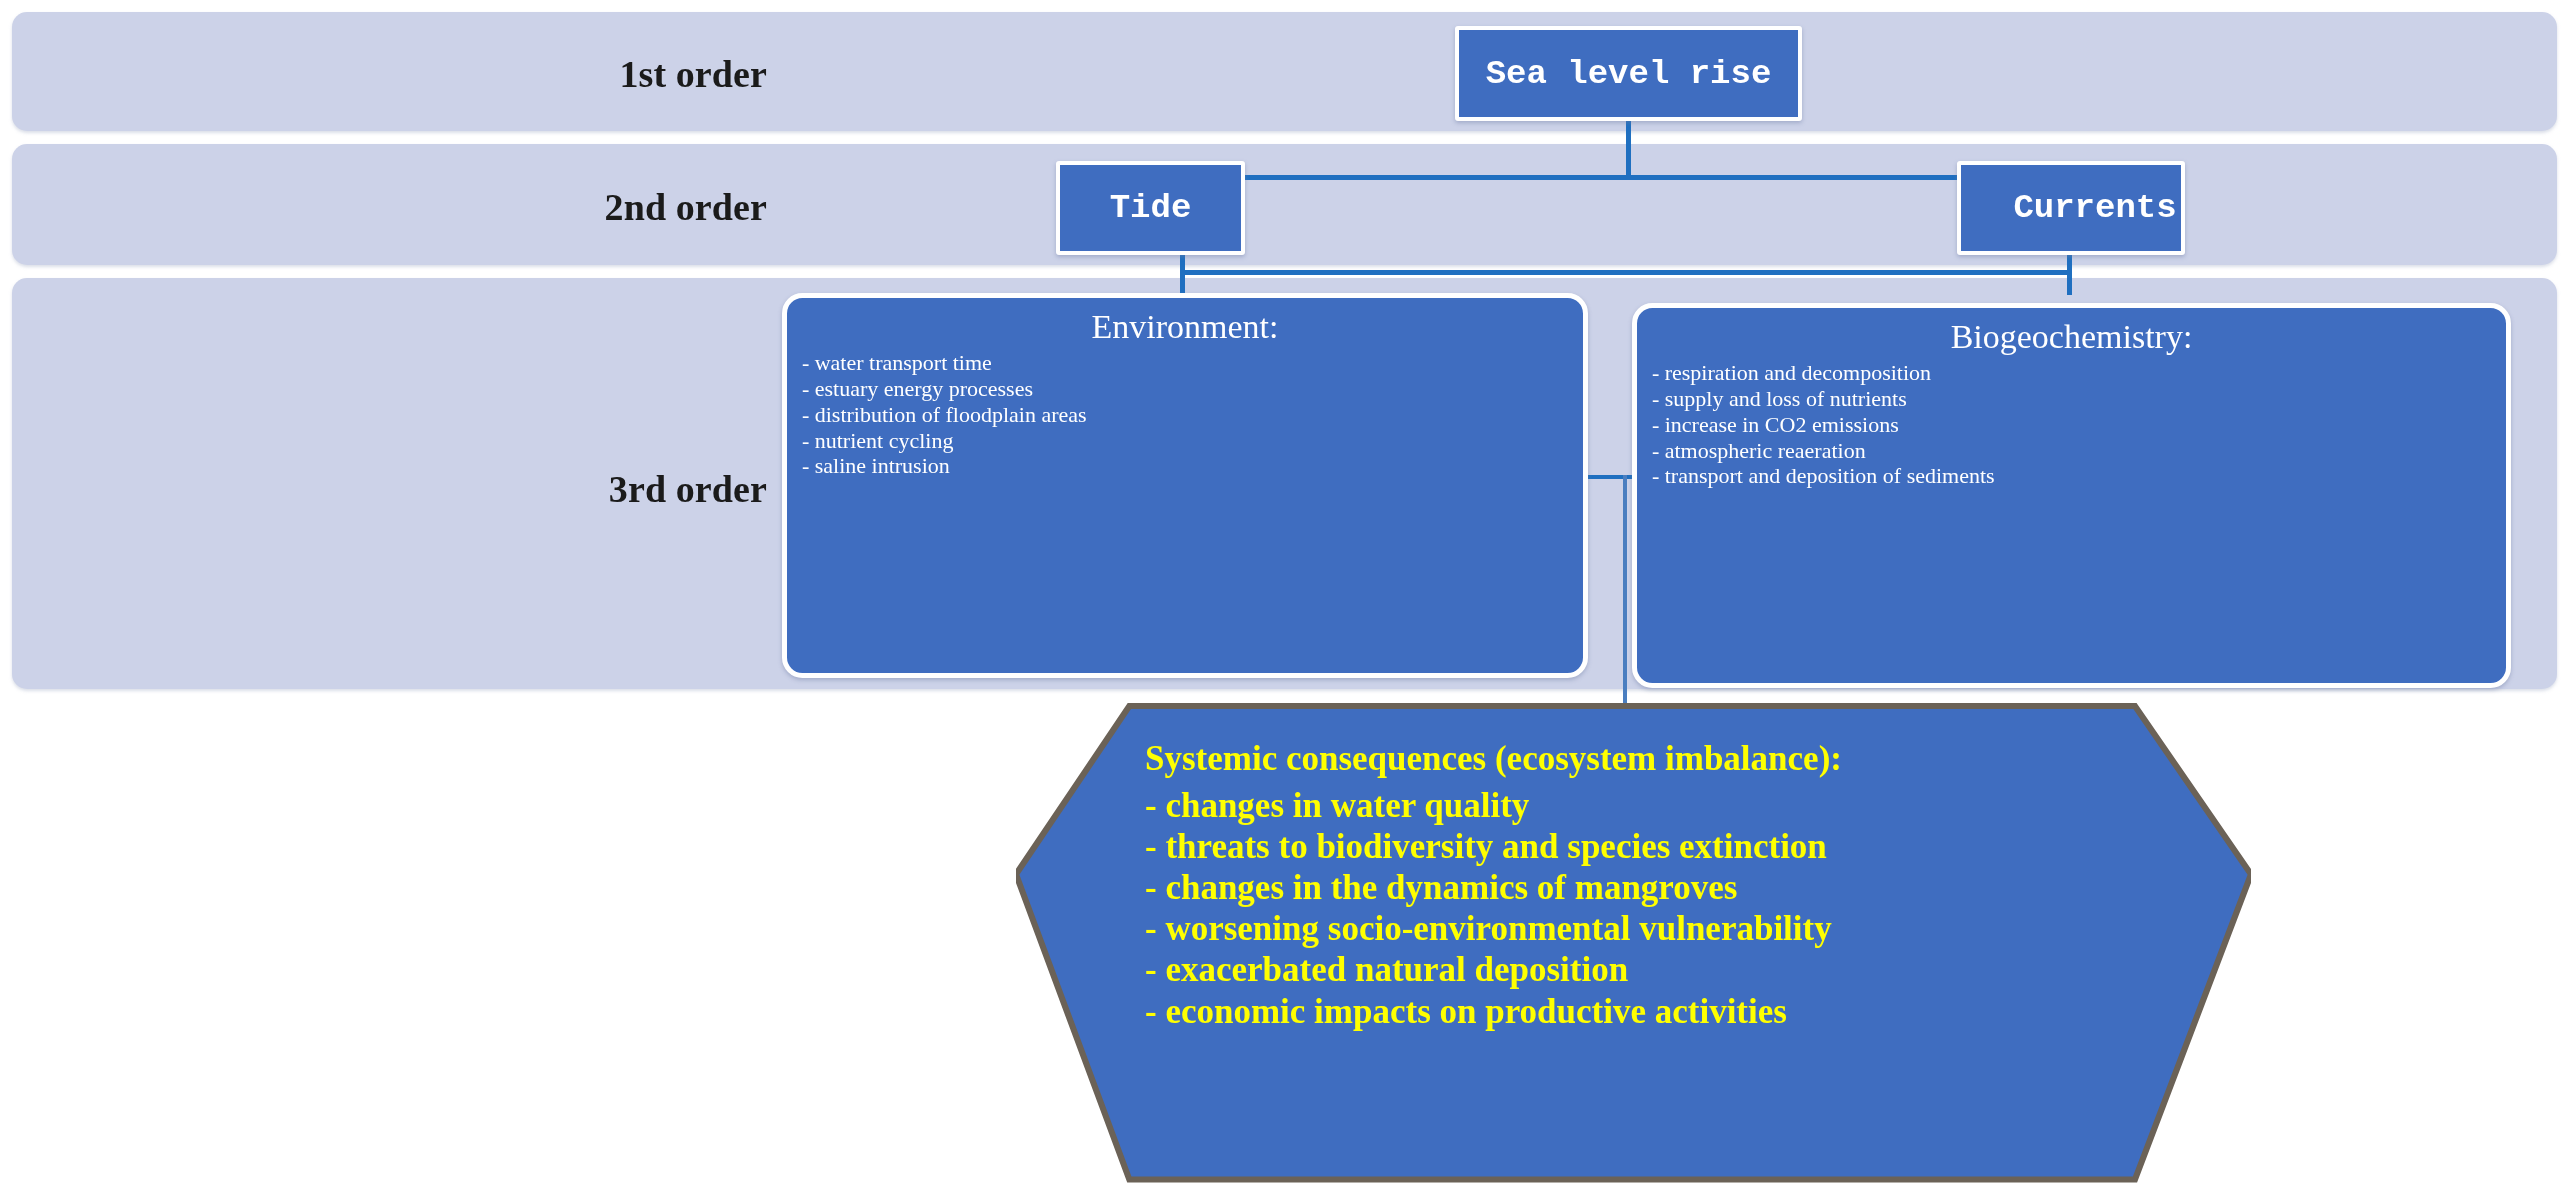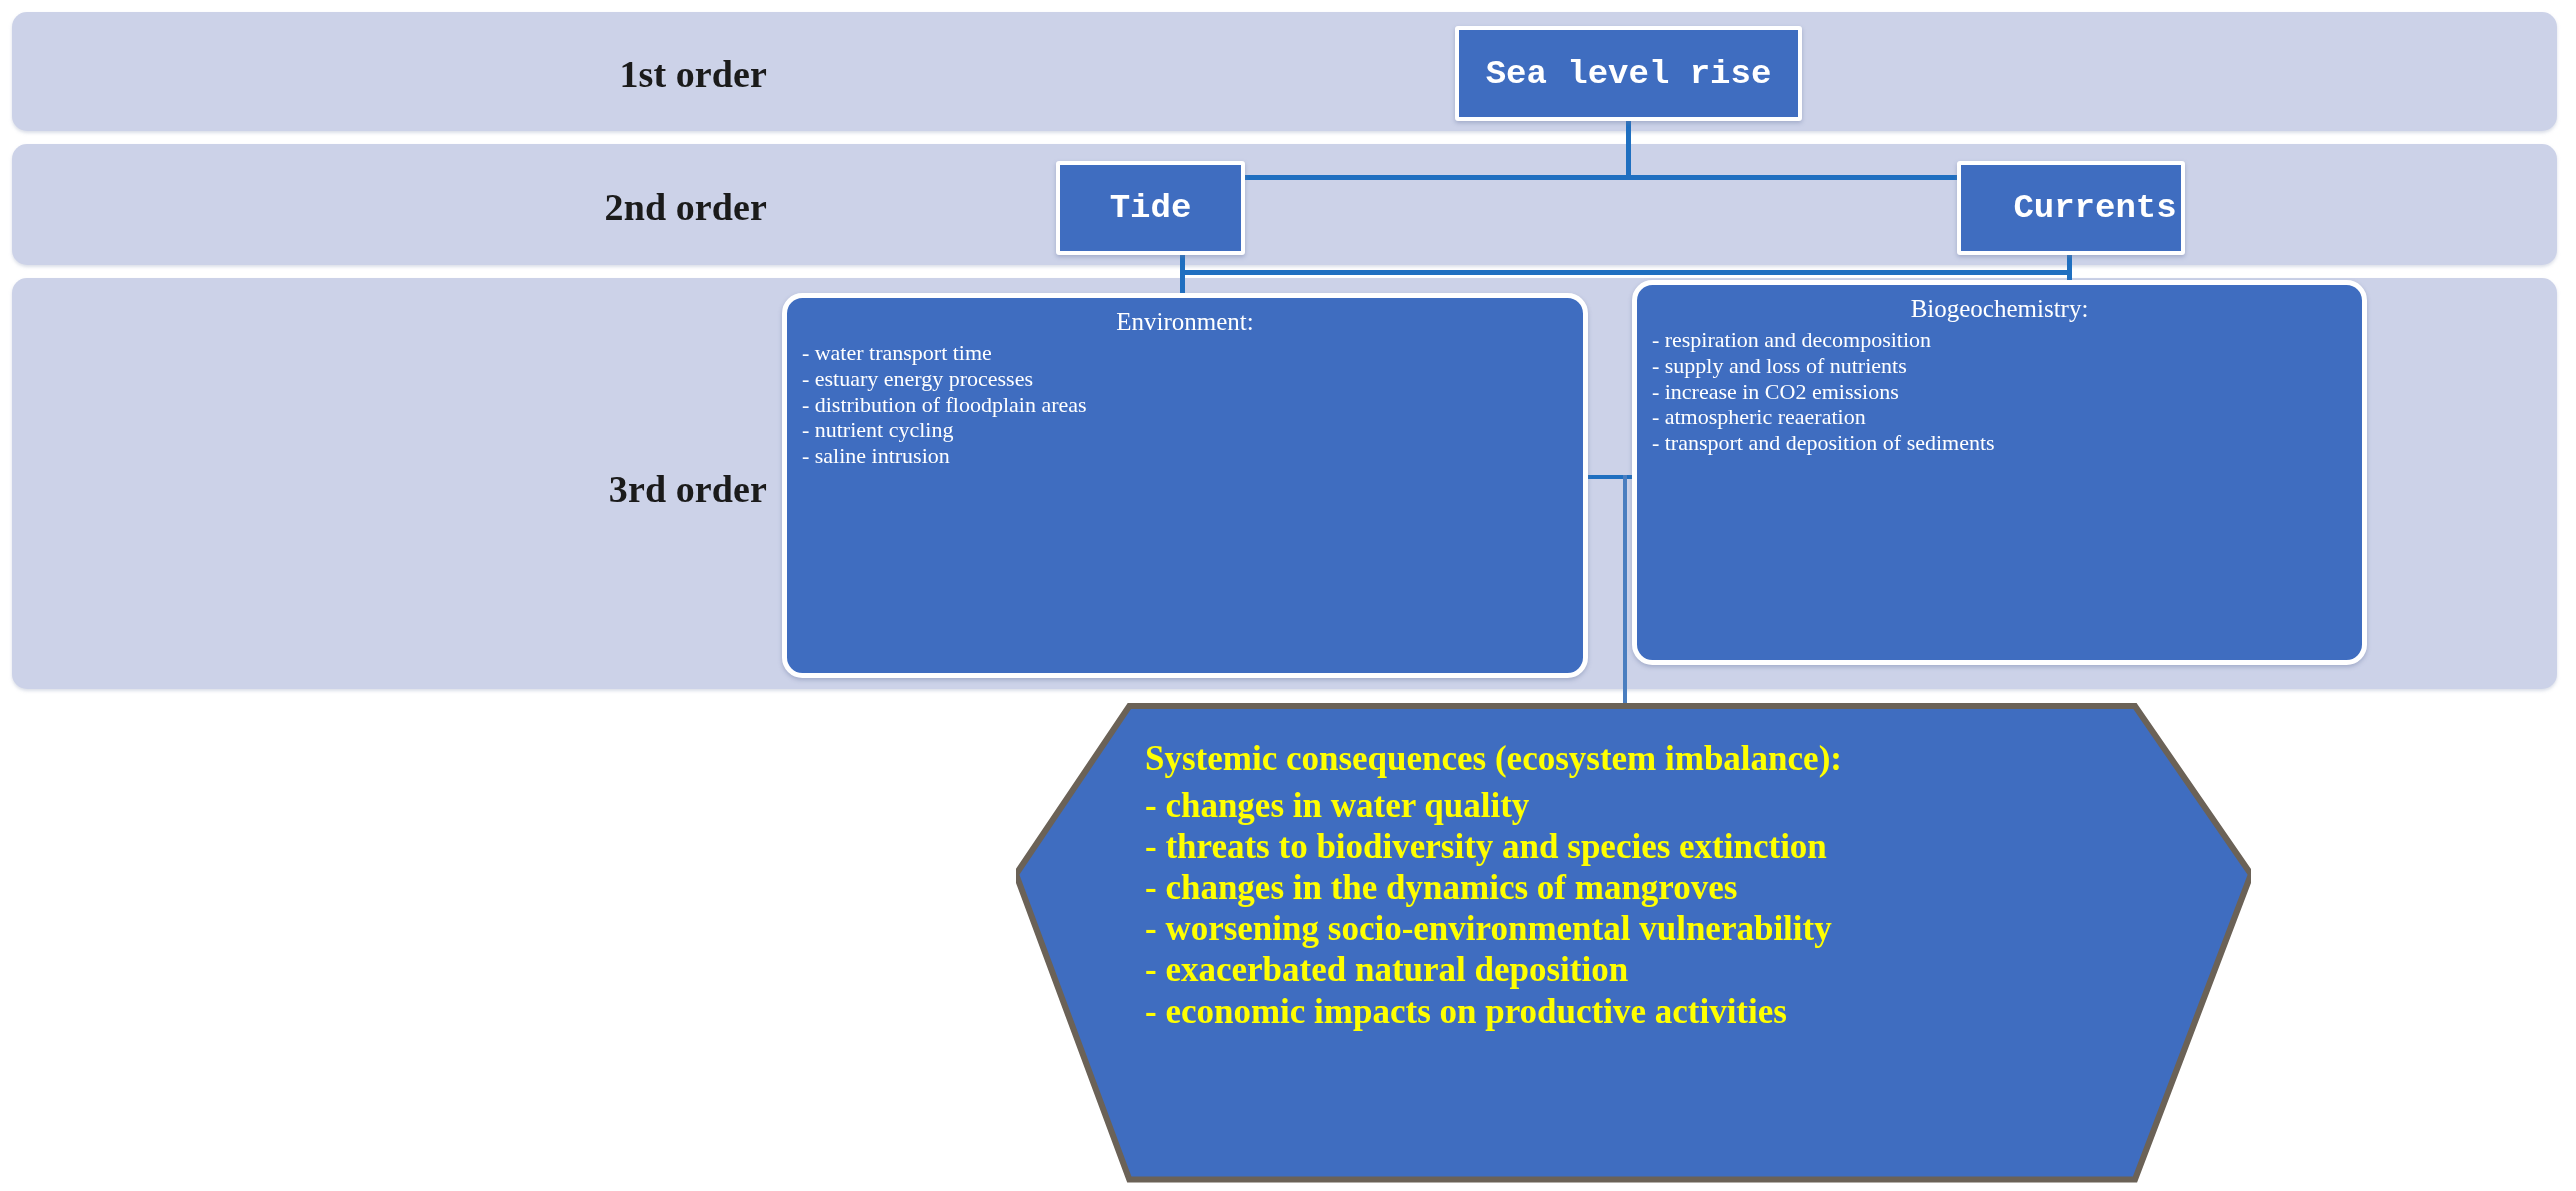--- a/index.html
+++ b/index.html
@@ -108,25 +108,25 @@
     background: #3f6dc0;
     border: 5.4px solid #ffffff;
     border-radius: 20.4px;
     box-sizing: border-box;
     color: #ffffff;
     box-shadow: 0 2px 4.7px rgba(110,125,165,0.45);
     padding: 9.5px 12.2px 6.8px 12.2px;
     overflow: hidden;
   }
   #box-environment     { left: 782px; top: 293px; width: 806px; height: 385px; }
-  #box-biogeochemistry { left: 1632px; top: 280px; width: 735px; height: 385px; }
+  #box-biogeochemistry { left: 1632px; top: 303px; width: 879px; height: 385px; }
 
   .listbox-heading {
     text-align: center;
-    font-size: 25px;
+    font-size: 34px;
     font-weight: 400;
     line-height: 1.12;
     margin-bottom: 4.1px;
     white-space: nowrap;
   }
   .listbox-items {
     margin: 0;
     padding: 0;
     list-style: none;
   }

